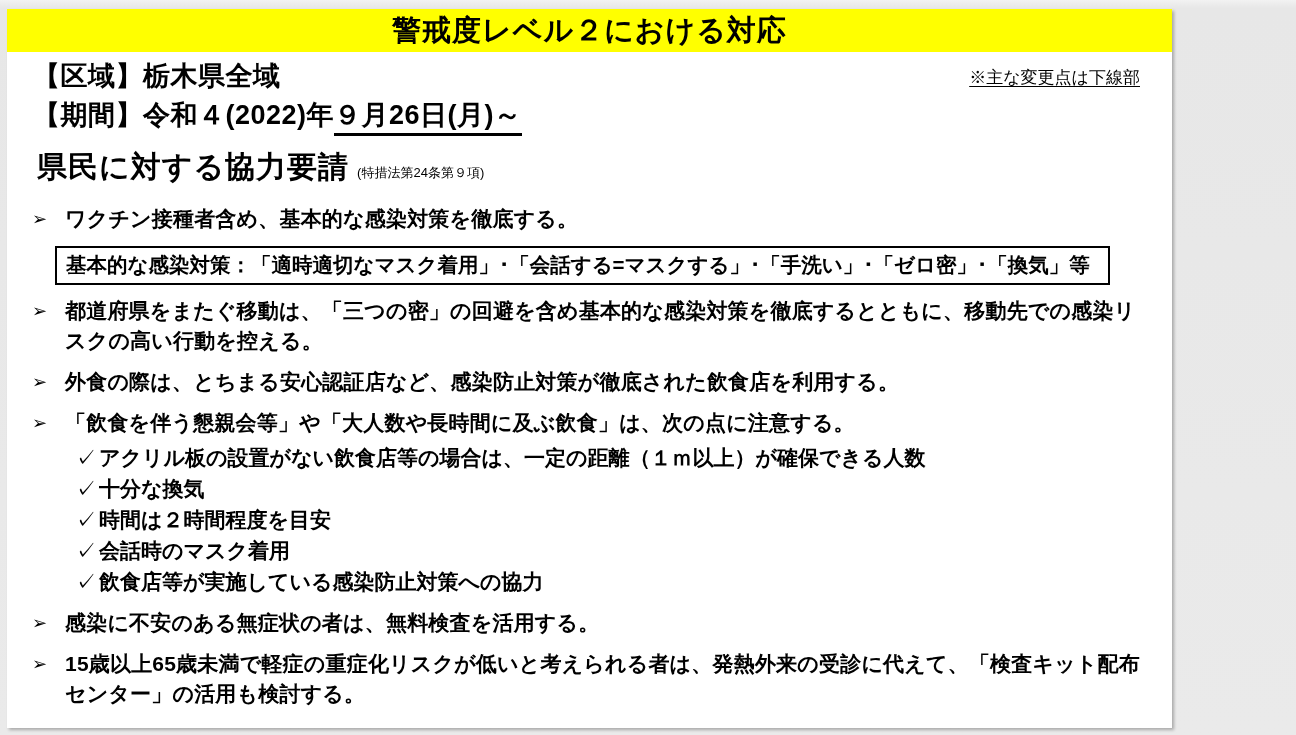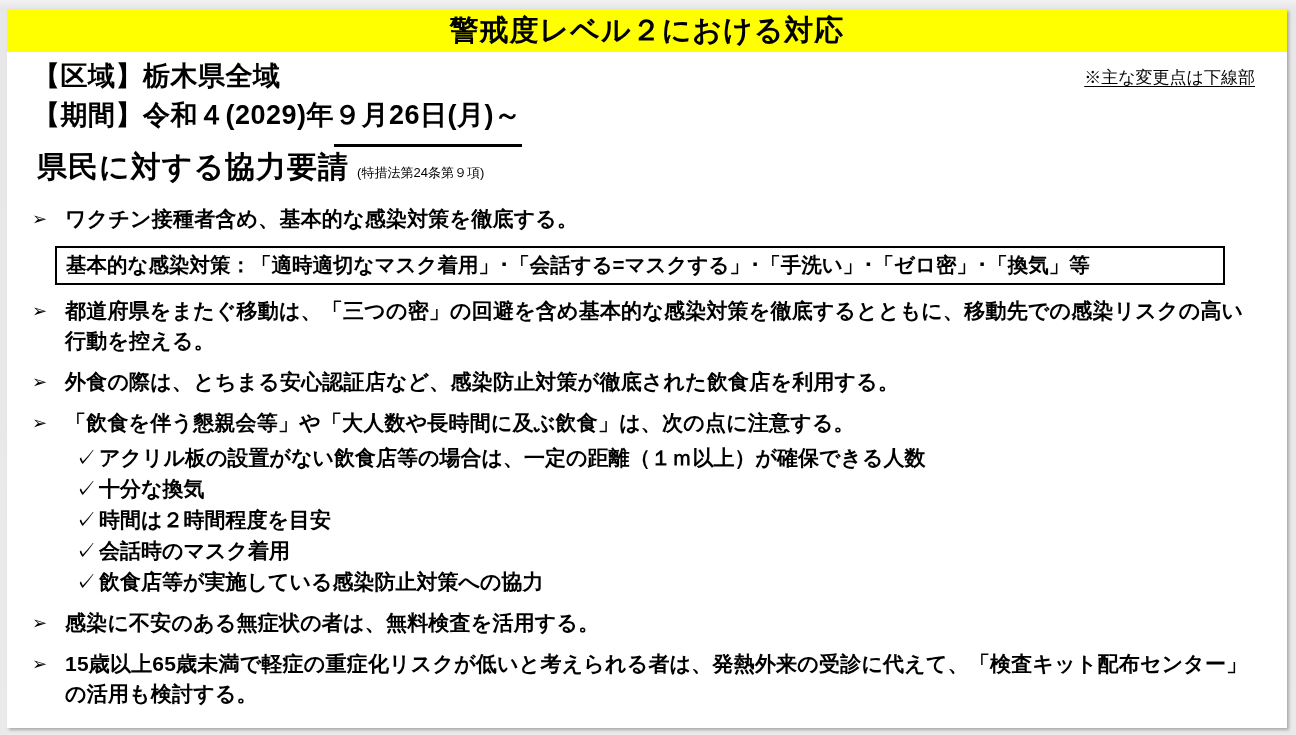--- a/index.html
+++ b/index.html
@@ -10,21 +10,21 @@
   }
   .canvas {
     position: relative;
     width: 1296px; height: 735px;
     background: linear-gradient(#f2f2f2, #e7e7e7 8px, #eaeaea);
     overflow: hidden;
   }
   .page {
     position: absolute;
     left: 7px; top: 9px;
-    width: 1280px; height: 719px;
+    width: 1165px; height: 719px;
     background: #ffffff;
     box-shadow: 2px 2px 3px rgba(0,0,0,0.28);
   }
   .title-bar {
     height: 43px;
     background: #ffff00;
     display: flex; align-items: center; justify-content: center;
   }
   .title-bar .title-text {
     font-size: 29px;
@@ -46,21 +46,21 @@
   .header-line {
     font-size: 27px;
     font-weight: 700;
     line-height: 39px;
     margin-left: 4px;
     letter-spacing: 0.5px;
     white-space: nowrap;
   }
   .underline-strong {
     border-bottom: 3px solid #000;
-    padding-bottom: 14px;
+    padding-bottom: 3px;
   }
   .section-heading {
     margin-top: 12px;
     margin-left: 8px;
     line-height: 40px;
     white-space: nowrap;
   }
   .section-heading .section-title {
     font-size: 30px;
     font-weight: 700;
@@ -121,21 +121,21 @@
     <div class="title-bar">
       <span class="title-text">警戒度レベル２における対応</span>
     </div>
 
     <div class="revision-note">※主な変更点は下線部</div>
 
     <div class="content">
 
       <div class="header-line"><span>【区域】</span><span>栃木県全域</span></div>
 
-      <div class="header-line"><span>【期間】</span><span>令和４(2029)年</span><span class="underline-strong">９月26日(月)～</span></div>
+      <div class="header-line"><span>【期間】</span><span>令和４(2022)年</span><span class="underline-strong">９月26日(月)～</span></div>
 
       <div class="section-heading"><span class="section-title">県民に対する協力要請</span><span class="section-lawref">(特措法第24条第９項)</span></div>
 
       <div class="bullet">
         <span class="marker">➢</span>
         <span class="btext">ワクチン接種者含め、基本的な感染対策を徹底する。</span>
       </div>
 
       <div class="measures-box">
         <span>基本的な感染対策：「適時適切なマスク着用」･「会話する=マスクする」･「手洗い」･「ゼロ密」･「換気」等</span>

